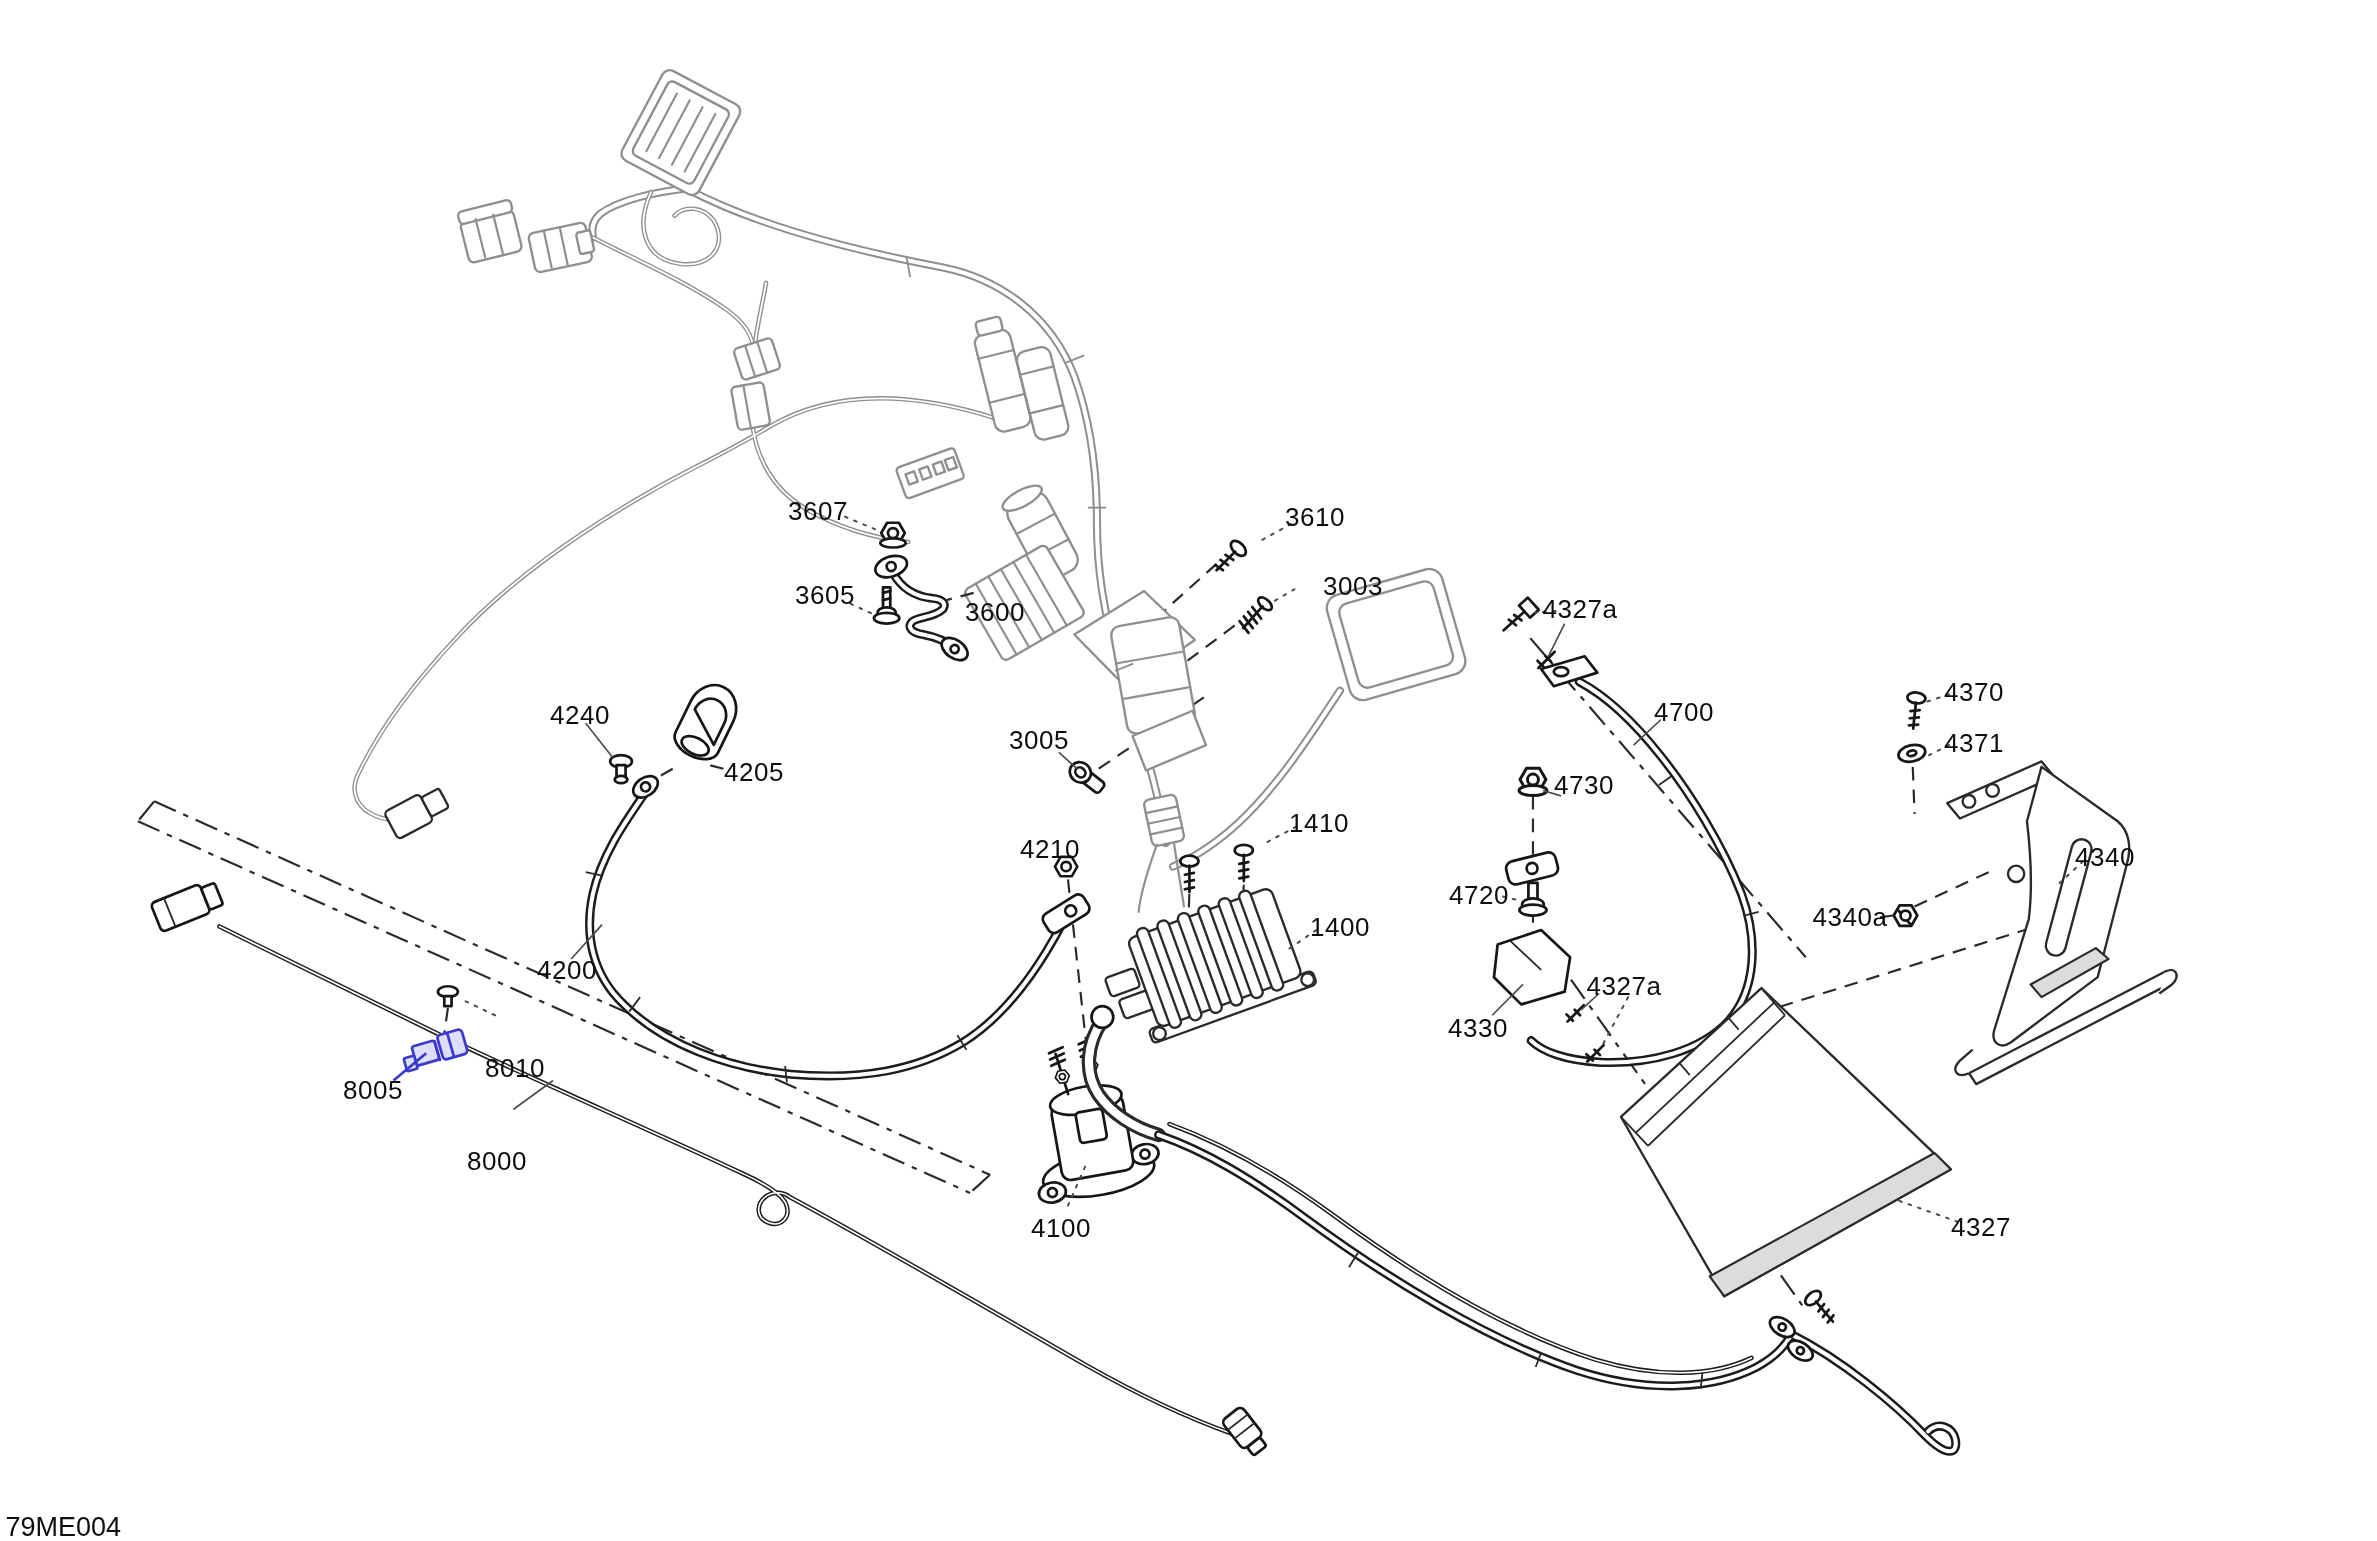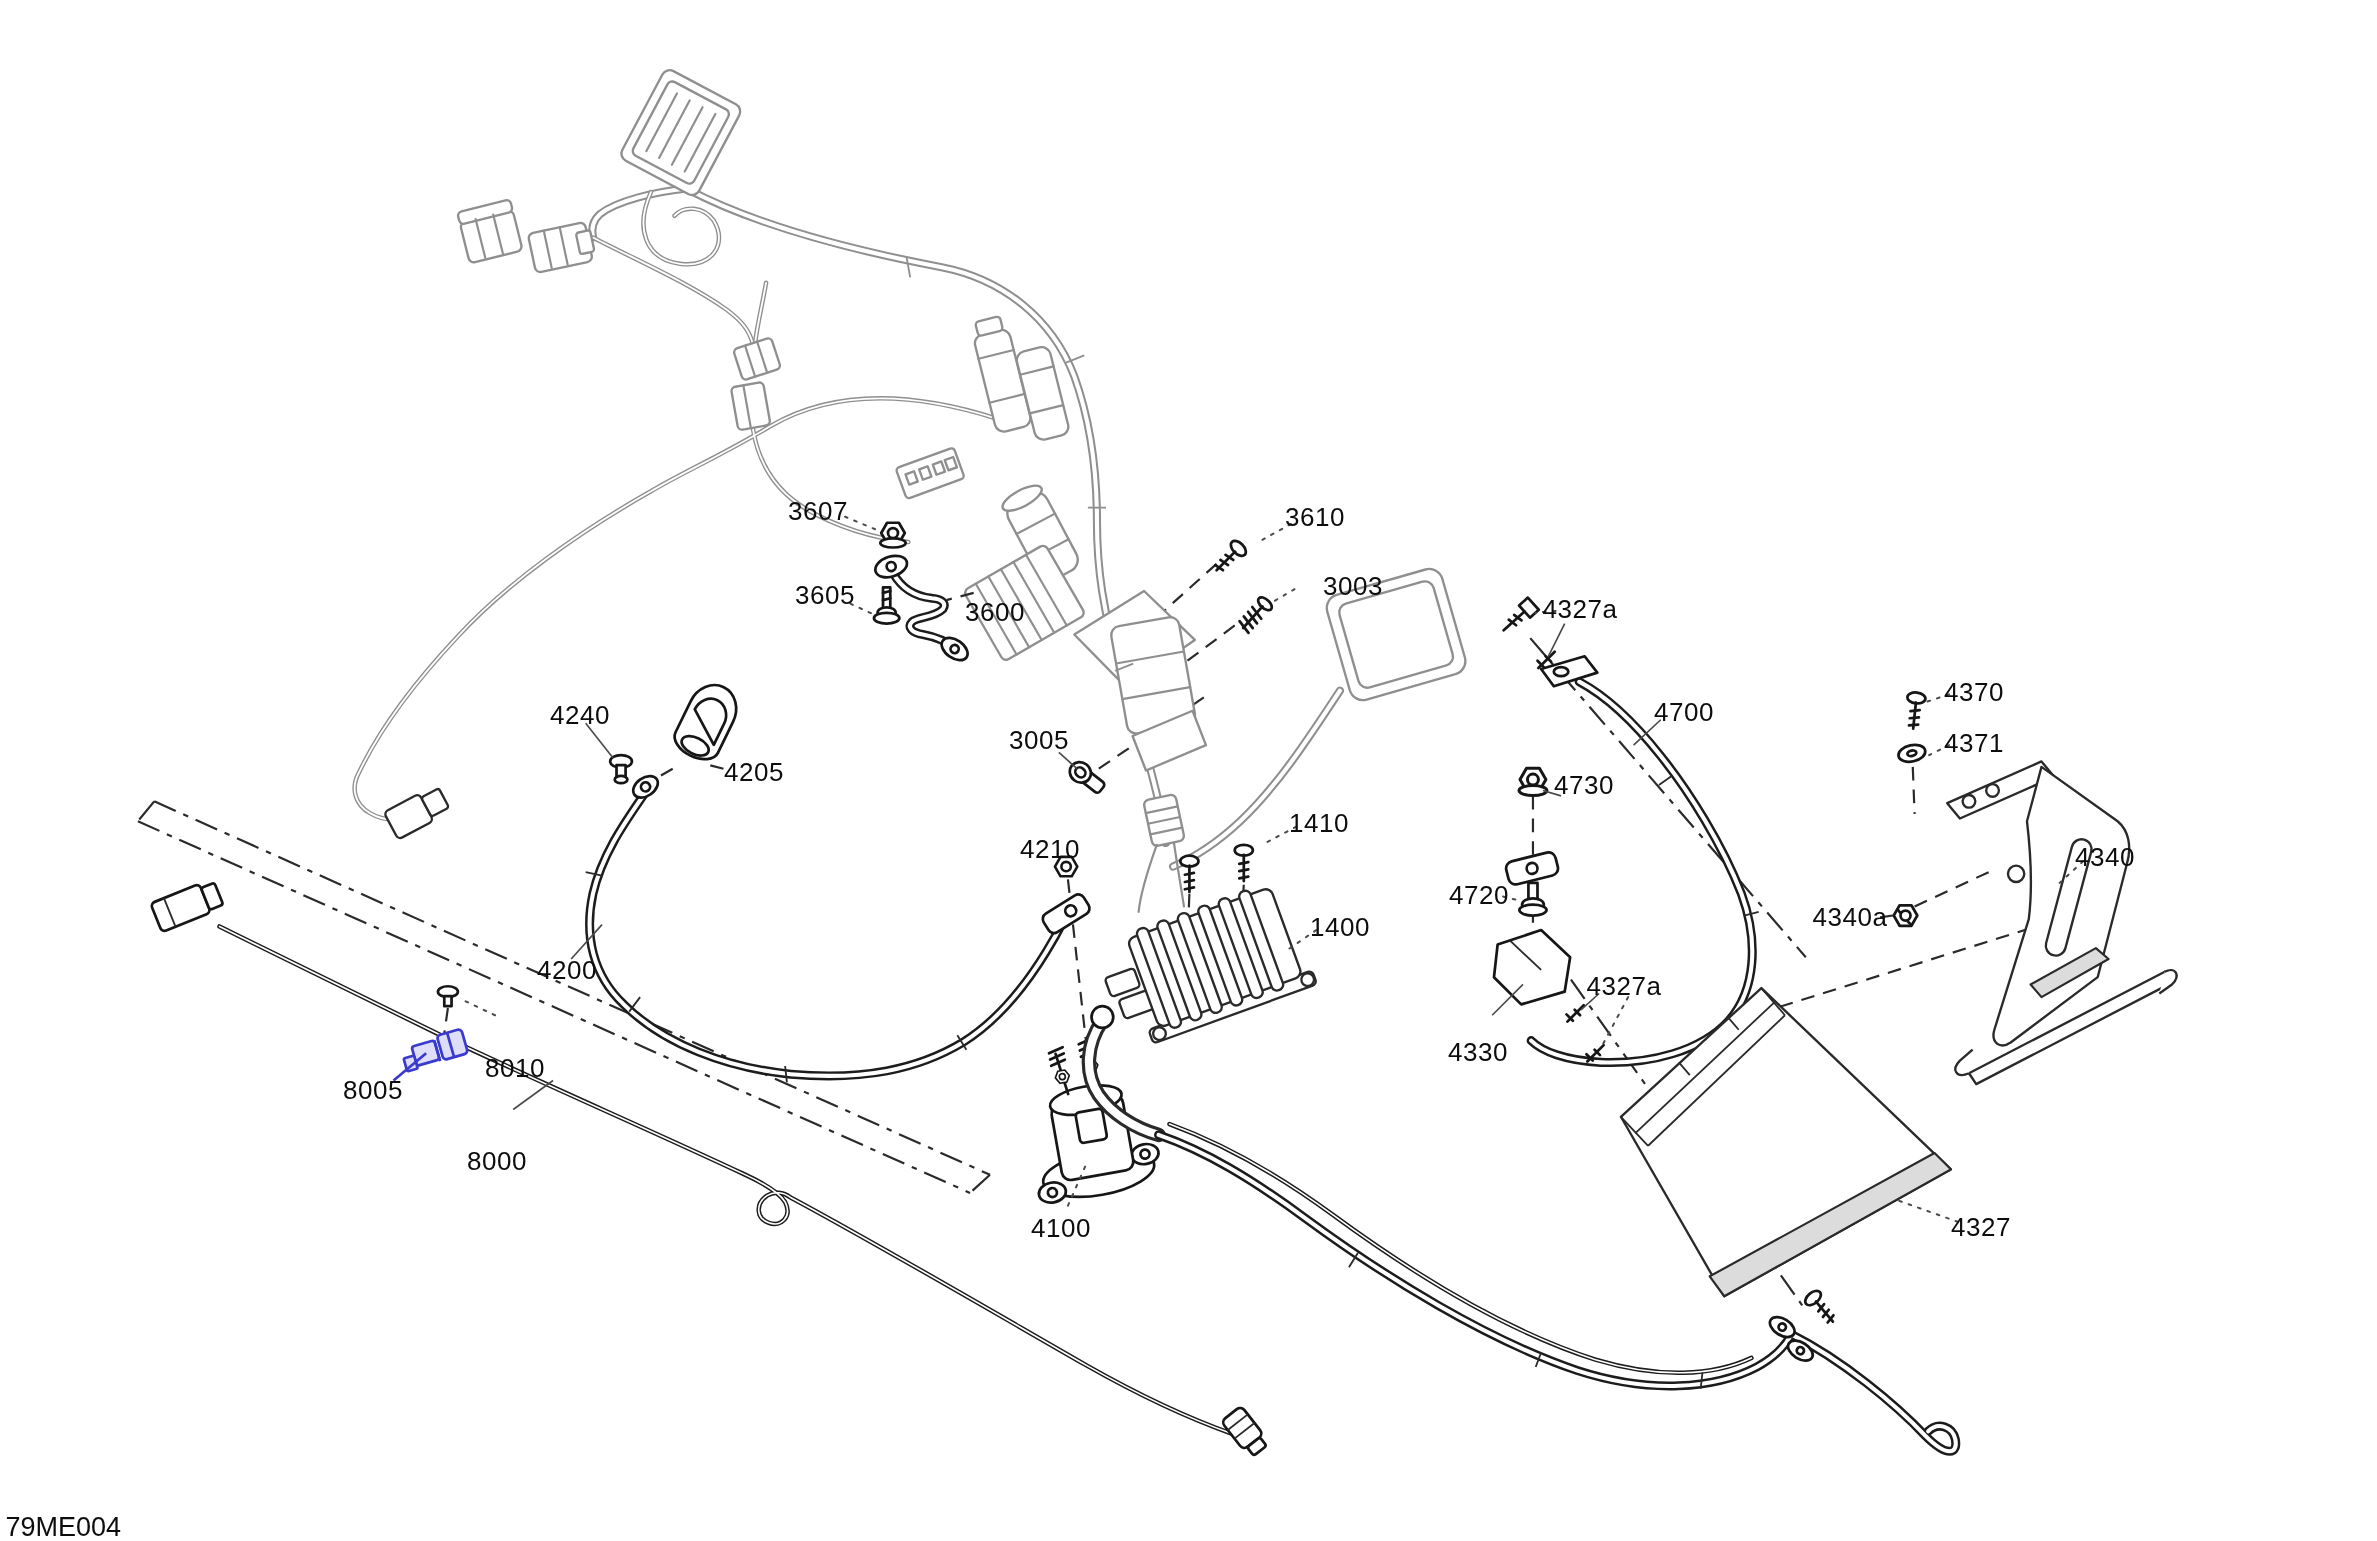--- a/index.html
+++ b/index.html
@@ -564,21 +564,21 @@
       <div class="part-label" style="left: 1319px; top: 823px;">1410</div>
       <div class="part-label" style="left: 1340px; top: 927px; text-align: center;">1400</div>
       <div class="part-label" style="left: 515px; top: 1021px; margin-top: 47px;">8010</div>
       <div class="part-label" style="left: 373px; top: 1090px;">8005</div>
       <div class="part-label" style="left: 497px; top: 1117px; margin-top: 44px;">8000</div>
       <div class="part-label" style="left: 1061px; top: 1220px; margin-top: 8px;">4100</div>
       <div class="part-label" style="left: 1580px; top: 609px;">4327a</div>
       <div class="part-label" style="left: 1684px; top: 712px;">4700</div>
       <div class="part-label" style="left: 1584px; top: 785px; text-align: center;">4730</div>
       <div class="part-label" style="left: 1479px; top: 895px;">4720</div>
-      <div class="part-label" style="left: 1478px; top: 1028px; margin-top: 24px;">4330</div>
+      <div class="part-label" style="left: 1478px; top: 1028px;">4330</div>
       <div class="part-label" style="left: 1624px; top: 986px;">4327a</div>
       <div class="part-label" style="left: 1974px; top: 692px;">4370</div>
       <div class="part-label" style="left: 1974px; top: 743px;">4371</div>
       <div class="part-label" style="left: 2105px; top: 857px;">4340</div>
       <div class="part-label" style="left: 1850px; top: 917px;">4340a</div>
       <div class="part-label" style="left: 1981px; top: 1227px;">4327</div>
     </div>
 
 <div class="sheet-code">79ME004</div>
 

